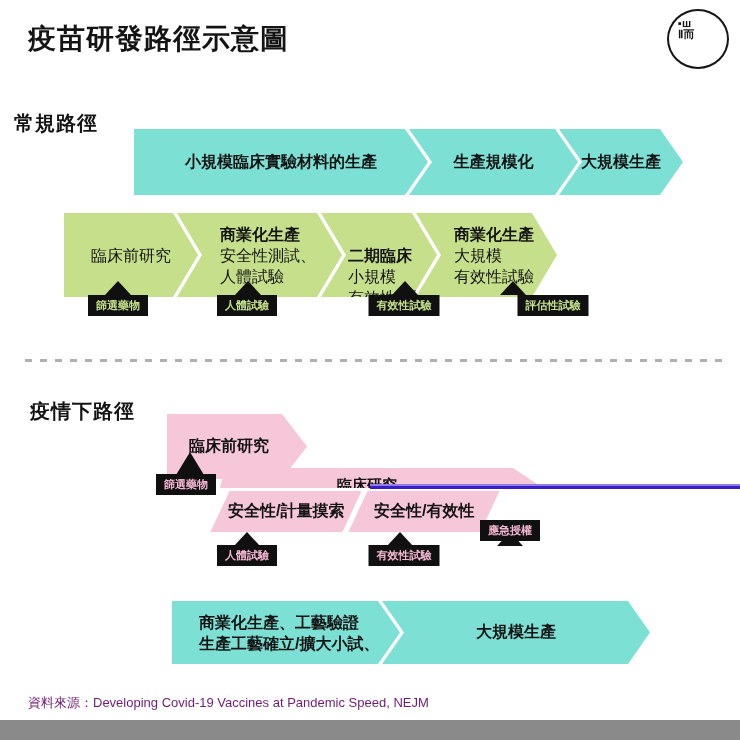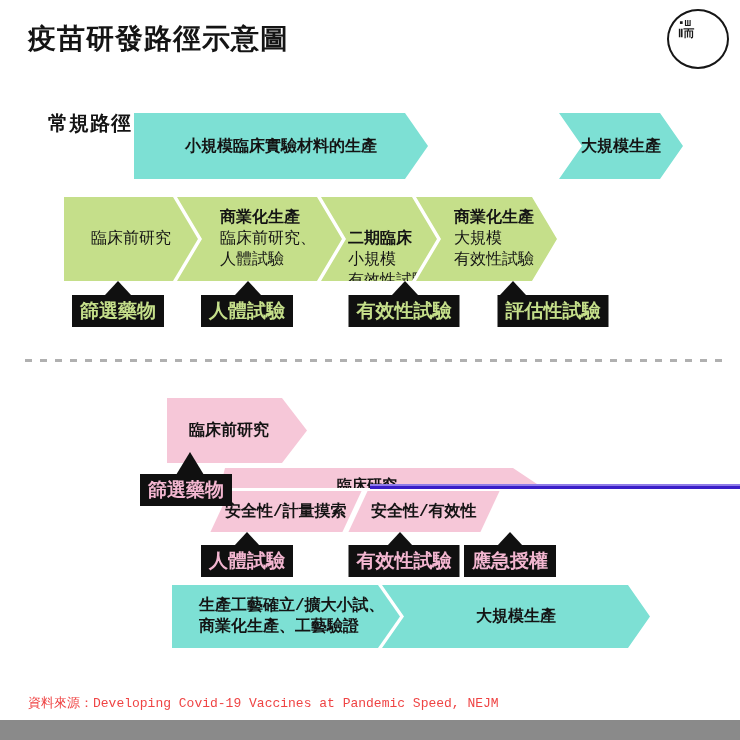--- a/index.html
+++ b/index.html
@@ -1,66 +1,66 @@
 <!DOCTYPE html>
 <html><head>
 <meta charset="utf-8">
 <style>
   html,body{margin:0;padding:0;background:#ffffff;}
   .canvas{position:relative;width:740px;height:740px;background:#ffffff;overflow:hidden;
-          font-family:Liberation Mono, monospace;color:#141414;}
+          font-family:Liberation Sans, sans-serif;color:#141414;}
   .abs{position:absolute;}
 
   
   .page-title{left:28px;top:20px;font-size:28px;font-weight:800;letter-spacing:1px;}
   .sec-label{font-size:20px;font-weight:800;letter-spacing:1px;}
-  .lab-conv{left:48px;top:110px;}
+  .lab-conv{left:14px;top:110px;}
   .lab-pand{left:30px;top:398px;}
 
   
   .logo{left:667px;top:9px;width:58px;height:56px;border:2.5px solid #161616;border-radius:50%;background:#fff;}
   .logo .mono{position:absolute;left:9px;top:7px;font-size:11px;font-weight:700;line-height:11px;color:#161616;letter-spacing:0;}
 
   
   .arrow{position:absolute;}
-  .seg{position:absolute;top:0;height:100%;display:flex;align-items:center;}
+  .seg{position:absolute;top:16px;height:100%;display:flex;align-items:center;}
   .seg-first{clip-path:polygon(0 0, calc(100% - var(--t)) 0, 100% 50%, calc(100% - var(--t)) 100%, 0 100%);}
   .seg-mid{clip-path:polygon(0 0, calc(100% - var(--t)) 0, 100% 50%, calc(100% - var(--t)) 100%, 0 100%, var(--t) 50%);}
   .teal{background:#7de0d4;}
   .green{background:#c5df8a;}
   .pinkbg{background:#f6c7d8;}
   .seg-text{font-size:16px;font-weight:700;white-space:nowrap;}
   .seg-text-c{width:100%;text-align:center;}
   .stage-lines{font-size:16px;line-height:21px;white-space:nowrap;}
   .stage-lines .tl{font-weight:800;}
 
   
   .tri{position:absolute;width:0;height:0;border-left:13px solid transparent;border-right:13px solid transparent;border-bottom:14px solid #101010;z-index:5;}
   .tri-big{border-left:14px solid transparent;border-right:14px solid transparent;border-bottom:23px solid #101010;}
-  .tag{position:absolute;transform:translateX(-50%);background:#101010;font-size:19px;font-weight:800;
+  .tag{position:absolute;transform:translateX(-50%);background:#101010;font-size:11px;font-weight:800;
        padding:3px 8px;white-space:nowrap;z-index:5;}
   .tag-green{color:#c5df8a;}
   .tag-pink{color:#f3b6d0;}
 
   
   .divider{left:25px;top:359px;width:703px;height:3px;
            background:repeating-linear-gradient(90deg,#b0b0b0 0 7px,transparent 7px 15px);}
 
   
   .clin-head{left:218px;top:468px;width:325px;height:20px;background:#f6c7d8;z-index:2;
              clip-path:polygon(7px 0, calc(100% - 30px) 0, 100% 100%, 2px 100%);}
   .clin-head .cut-text{position:absolute;left:119px;top:8px;font-size:15px;font-weight:800;white-space:nowrap;}
   .pline{left:370px;top:484px;width:370px;height:5px;z-index:6;
          background:linear-gradient(#8f7ce8 0 40%, #3a1ec8 40% 100%);}
   .skewseg{position:absolute;top:491px;width:132px;height:41px;background:#f6c7d8;
            transform:skewX(-25deg);display:flex;align-items:center;justify-content:center;}
   .skewseg .seg-text{transform:skewX(25deg);}
 
   
-  .source{left:28px;top:694px;font-size:13px;color:#ef4444;}
+  .source{left:28px;top:694px;font-size:13px;color:#701a75;}
   .footbar{left:0;top:720px;width:740px;height:20px;background:#8a8a8a;}
 </style>
 </head>
 <body>
 
 <div class="canvas">
 
   <div class="abs page-title">疫苗研發路徑示意圖</div>
   <div class="abs logo">
     <div class="mono">
@@ -68,35 +68,38 @@
       <div>Ⅱ而</div>
     </div>
   </div>
 
   <div class="abs sec-label lab-conv">常規路徑</div>
 
   <div class="arrow" style="left:134px;top:113px;width:549px;height:66px;--t:23px;">
     <div class="seg teal seg-first" style="left:0;width:294px;">
       <div class="seg-text seg-text-c">小規模臨床實驗材料的生產</div>
     </div>
+    <div class="seg teal seg-mid" style="left:275px;width:169px;">
+      <div class="seg-text seg-text-c">生產規模化</div>
+    </div>
     <div class="seg teal seg-mid" style="left:425px;width:124px;">
       <div class="seg-text seg-text-c">大規模生產</div>
     </div>
   </div>
 
   <div class="arrow" style="left:64px;top:197px;width:574px;height:84px;--t:25px;">
     <div class="seg green seg-first" style="left:0;width:134px;">
       <div class="stage-lines seg-text-c">
           <div>臨床前研究</div>
         </div>
     </div>
     <div class="seg green seg-mid" style="left:113px;width:165px;">
       <div class="stage-lines" style="padding-left:43px;">
         <div class="tl">商業化生產</div>
-        <div>臨床前研究、</div>
+        <div>安全性測試、</div>
         <div>人體試驗</div>
       </div>
     </div>
     <div class="seg green seg-mid" style="left:257px;width:116px;">
       <div class="stage-lines" style="padding-left:27px;margin-top:42px;">
         <div class="tl">二期臨床</div>
         <div>小規模</div>
         <div>有效性試驗</div>
       </div>
     </div>
@@ -113,20 +116,21 @@
   <div class="tri" style="left:235px;top:281px;"></div>
   <div class="tri" style="left:392px;top:281px;"></div>
   <div class="tri" style="left:500px;top:281px;"></div>
   <div class="tag tag-green" style="left:118px;top:295px;">篩選藥物</div>
   <div class="tag tag-green" style="left:247px;top:295px;">人體試驗</div>
   <div class="tag tag-green" style="left:404px;top:295px;">有效性試驗</div>
   <div class="tag tag-green" style="left:513px;top:295px;margin-left:40px;">評估性試驗</div>
 
   <div class="abs divider"></div>
 
+  <div class="abs sec-label lab-pand">疫情下路徑</div>
 
   <div class="arrow" style="left:167px;top:398px;width:140px;height:65px;--t:25px;">
     <div class="seg pinkbg seg-first" style="left:0;width:140px;">
       <div class="seg-text" style="padding-left:22px;">臨床前研究</div>
     </div>
   </div>
   <div class="tri tri-big" style="left:176px;top:452px;"></div>
   <div class="tag tag-pink" style="left:186px;top:474px;">篩選藥物</div>
 
   <div class="abs clin-head">
@@ -140,27 +144,27 @@
   </div>
   <div class="skewseg" style="left:358px;">
     <div class="seg-text">安全性/有效性</div>
   </div>
 
   <div class="tri" style="left:234px;top:532px;"></div>
   <div class="tri" style="left:387px;top:532px;"></div>
   <div class="tri" style="left:497px;top:532px;"></div>
   <div class="tag tag-pink" style="left:247px;top:545px;">人體試驗</div>
   <div class="tag tag-pink" style="left:404px;top:545px;">有效性試驗</div>
-  <div class="tag tag-pink" style="left:510px;top:545px;">應急授權</div>
+  <div class="tag tag-pink" style="left:510px;top:520px;">應急授權</div>
 
   <div class="arrow" style="left:172px;top:585px;width:478px;height:63px;--t:22px;">
     <div class="seg teal seg-first" style="left:0;width:228px;">
       <div class="stage-lines" style="padding-left:27px;font-weight:700;">
+        <div>商業化生產、工藝驗證</div>
         <div>生產工藝確立/擴大小試、</div>
-        <div>商業化生產、工藝驗證</div>
       </div>
     </div>
     <div class="seg teal seg-mid" style="left:210px;width:268px;">
       <div class="seg-text seg-text-c">大規模生產</div>
     </div>
   </div>
 
   <div class="abs source">資料來源：Developing Covid-19 Vaccines at Pandemic Speed, NEJM</div>
   <div class="abs footbar"></div>
 

